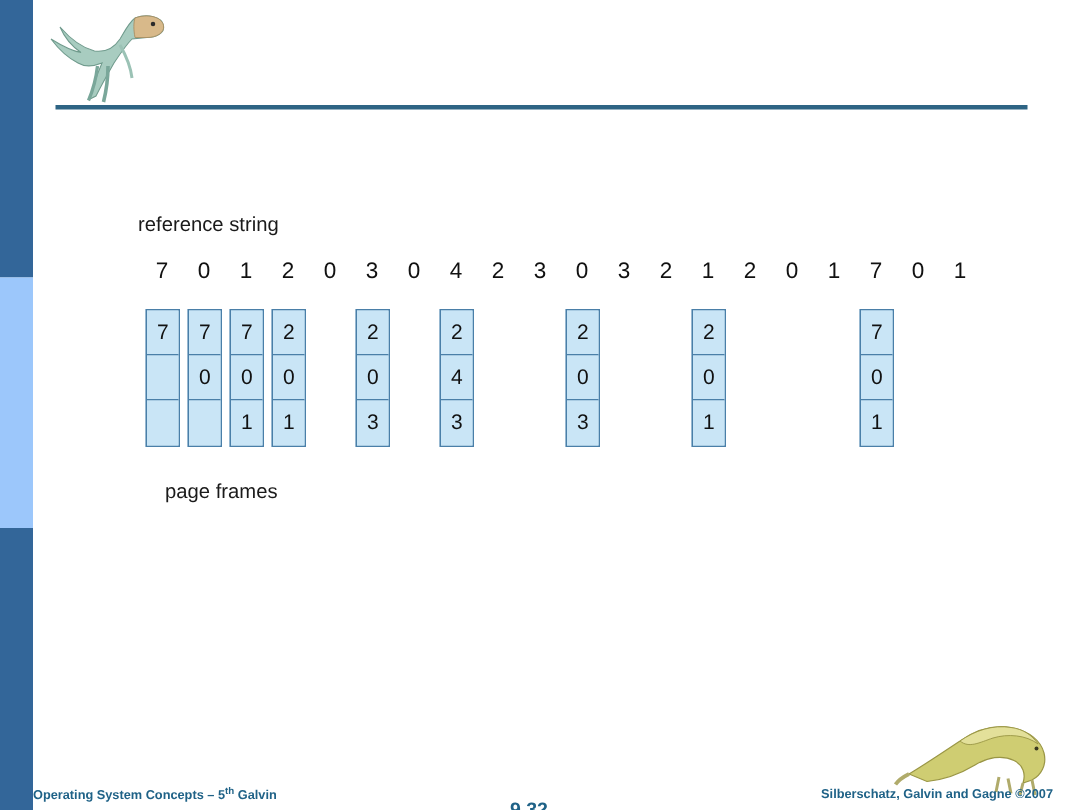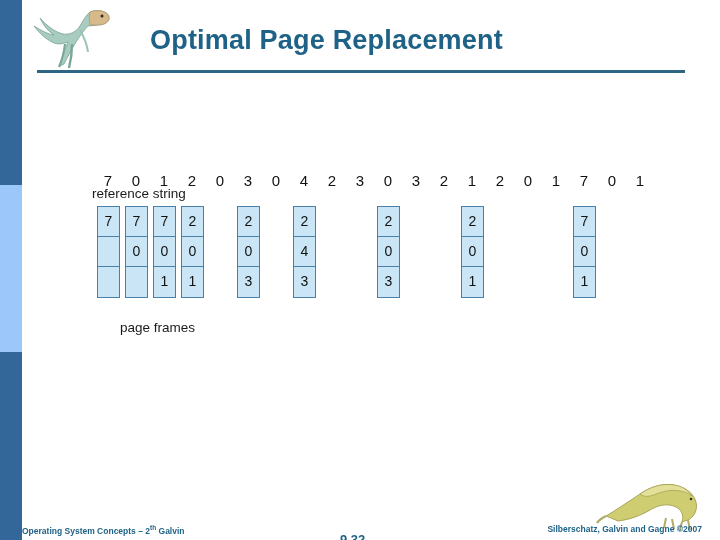--- a/index.html
+++ b/index.html
@@ -34,22 +34,22 @@
   
   .mascot{position:absolute;left:28px;top:4px;width:92px;height:68px;}
   .mascot-foot{position:absolute;right:6px;bottom:8px;width:118px;height:56px;}
 
   
   .figure{position:absolute;left:90px;top:128px;width:565px;height:215px;}
   .fig-label{
     position:absolute;color:#1a1a1a;font-size:13.5px;
     font-family:"Liberation Sans","DejaVu Sans",sans-serif;
   }
-  .lbl-ref{left:2px;top:14px;margin-top:44px;}
-  .lbl-frames{left:30px;top:192px;}
+  .lbl-ref{left:2px;top:14px;}
+  .lbl-frames{left:20px;top:192px;}
 
   .refrow{position:absolute;left:0;top:42px;width:565px;height:22px;}
   .refnum{
     position:absolute;top:0;width:16px;text-align:center;
     font-size:15px;color:#111;line-height:22px;
   }
 
   .frames{position:absolute;left:0;top:78px;width:565px;height:100px;}
   .fcol{
     position:absolute;top:0;width:23px;
@@ -101,21 +101,20 @@
              C35 40 29 41 24 38 C18 35 12 30 6 22
              C14 27 20 30 26 31 C20 27 15 21 12 14
              C19 22 27 28 35 30 C42 31 48 28 52 22 C55 17 58 11 62 8 Z" fill="#a8ccc0" stroke="#6f9a8c" stroke-width="0.7"></path>
     <path d="M62 8 C70 5 80 7 81 13 C82 18 76 21 70 21 L62 21 C61 16 61 11 62 8 Z" fill="#d8b98a" stroke="#a98f62" stroke-width="0.6"></path>
     <circle cx="74" cy="12" r="1.5" fill="#2b2b2b"></circle>
     <path d="M44 40 C44 48 43 56 41 64" stroke="#7aa79a" stroke-width="2.4" fill="none"></path>
     <path d="M37 40 C36 49 34 56 31 63" stroke="#7aa79a" stroke-width="2.2" fill="none"></path>
     <path d="M52 26 C56 33 59 40 60 48" stroke="#9bc2b5" stroke-width="2" fill="none"></path>
   </svg>
 
-  <div class="title">Optimal Page Replacement</div>
   <div class="title-rule"></div>
 
   <div class="figure">
     <div class="fig-label lbl-ref">reference string</div>
     <div class="refrow" id="refrow">
         <div class="refnum" style="left: 10px;">7</div>
         <div class="refnum" style="left: 38px;">0</div>
         <div class="refnum" style="left: 66px;">1</div>
         <div class="refnum" style="left: 94px;">2</div>
         <div class="refnum" style="left: 122px;">0</div>
@@ -189,17 +188,17 @@
     <path d="M10 40 C20 34 32 26 44 18 C54 11 66 7 78 9 C90 11 98 18 100 26
              C102 34 98 41 92 44 L86 46 C88 40 86 34 80 31
              C72 27 62 29 54 34 C44 40 32 44 22 45 L10 40 Z" fill="#cfcd72" stroke="#9a9645" stroke-width="0.8"></path>
     <path d="M44 18 C54 11 66 7 78 9 C86 10 92 14 96 20
              C88 14 76 13 66 16 C57 19 50 23 44 18 Z" fill="#e3e09a" stroke="#9a9645" stroke-width="0.6"></path>
     <path d="M86 46 L84 54 M92 44 L94 54 M70 42 L68 52 M76 43 L78 53" stroke="#b0ab6b" stroke-width="2" fill="none"></path>
     <path d="M10 40 C6 42 3 44 1 47" stroke="#b0ab6b" stroke-width="2.5" fill="none"></path>
     <circle cx="95" cy="23" r="1.3" fill="#3a3a20"></circle>
   </svg>
 
-  <div class="footer-left"><span>Operating System Concepts – 2</span><sup>th</sup><span> Galvin</span></div>
+  <div class="footer-left"><span>Operating System Concepts – 5</span><sup>th</sup><span> Galvin</span></div>
   <div class="footer-center">9.32</div>
   <div class="footer-right">Silberschatz, Galvin and Gagne ©2007</div>
 
 </div>
 
 </body></html>

